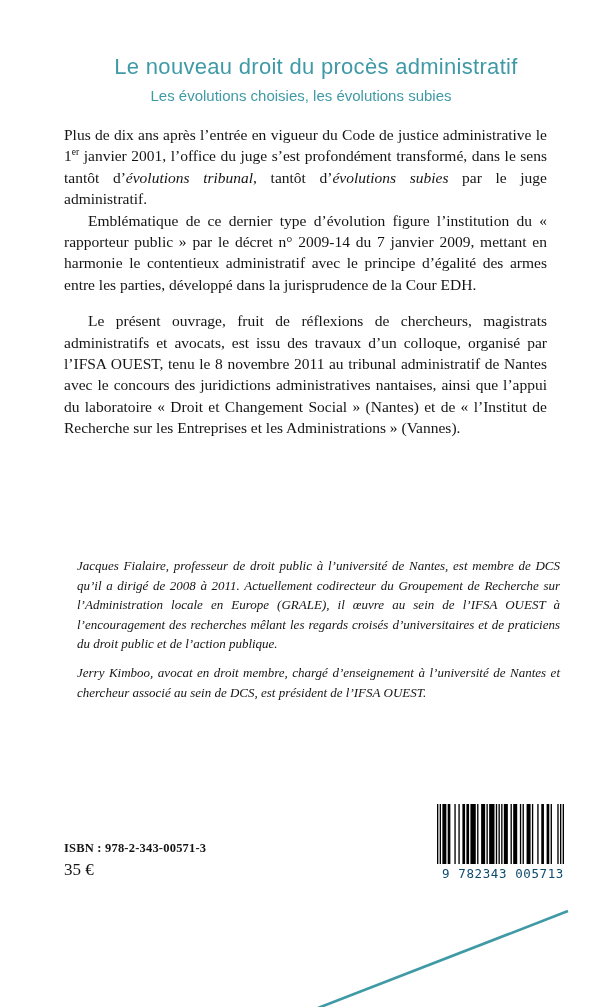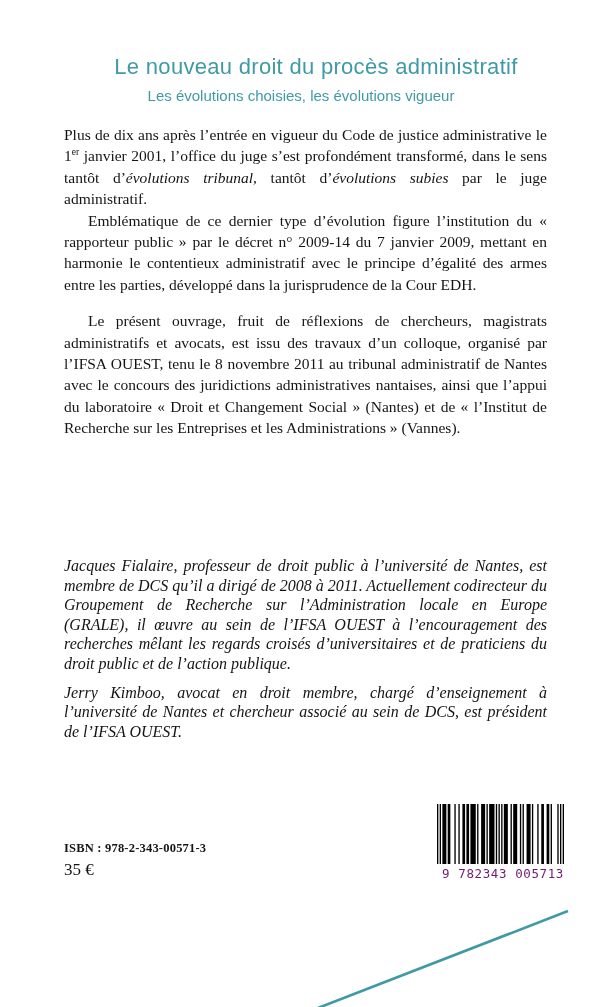--- a/index.html
+++ b/index.html
@@ -33,22 +33,22 @@
     position:absolute; left:64px; top:124px; width:483px;
     font-size:15.5px; line-height:21.4px;
     text-align:justify;
   }
   .body-text p{ margin:0; }
   .body-text p.indent{ text-indent:24px; }
   .body-text p.gap{ margin-top:15px; }
   .italic{ font-style:italic; }
   sup{ font-size:.62em; line-height:0; }
   .bio-text{
-    position:absolute; left:64px; top:556px; width:483px;
-    font-size:16px; line-height:19.6px;
+    position:absolute; left:77px; top:556px; width:483px;
+    font-size:13px; line-height:19.6px;
     font-style:italic; text-align:justify;
   }
   .bio-text p{ margin:0 0 9px; }
   .bio-text p:last-child{ margin-bottom:0; }
   .isbn{
     position:absolute; left:64px; top:841px;
     font-size:12.5px; letter-spacing:.2px; font-weight:bold;
   }
   .price{
     position:absolute; left:64px; top:860px;
@@ -56,35 +56,35 @@
   }
   .barcode{
     position:absolute; right:38px; top:804px; width:127px;
     text-align:right; background:#fff;
   }
   .bars{ height:60px; }
   .barcode-number{
     margin-top:2px;
     font-family:"DejaVu Sans Mono","Liberation Mono",monospace;
     font-size:12.5px; letter-spacing:.6px;
-    text-align:right; color:#701a75;
+    text-align:right; color:#0c4a6e;
   }
   .diagonal{
     position:absolute; left:0; bottom:0; width:602px; height:132px;
     pointer-events:none;
   }
   .diagonal line{ stroke:var(--accent); stroke-width:2.6; }
 </style>
 </head>
 <body>
 
 <div class="page">
 
   <h1 class="title">Le nouveau droit du procès administratif</h1>
-  <h2 class="subtitle">Les évolutions choisies, les évolutions vigueur</h2>
+  <h2 class="subtitle">Les évolutions choisies, les évolutions subies</h2>
 
   <div class="body-text">
       <p><span>Plus de dix ans après l’entrée en vigueur du Code de justice administrative le 1</span><sup>er</sup><span> janvier 2001, l’office du juge s’est profondément transformé, dans le sens tantôt d’</span><span class="italic">évolutions tribunal</span><span>, tantôt d’</span><span class="italic">évolutions subies</span><span> par le juge administratif.</span></p>
       <p class="indent"><span>Emblématique de ce dernier type d’évolution figure l’institution du « rapporteur public » par le décret n° 2009-14 du 7 janvier 2009, mettant en harmonie le contentieux administratif avec le principe d’égalité des armes entre les parties, développé dans la jurisprudence de la Cour EDH.</span></p>
       <p class="indent gap"><span>Le présent ouvrage, fruit de réflexions de chercheurs, magistrats administratifs et avocats, est issu des travaux d’un colloque, organisé par l’IFSA OUEST, tenu le 8 novembre 2011 au tribunal administratif de Nantes avec le concours des juridictions administratives nantaises, ainsi que l’appui du laboratoire « Droit et Changement Social » (Nantes) et de « l’Institut de Recherche sur les Entreprises et les Administrations » (Vannes).</span></p>
     </div>
 
   <div class="bio-text">
       <p><span>Jacques Fialaire, professeur de droit public à l’université de Nantes, est membre de DCS qu’il a dirigé de 2008 à 2011. Actuellement codirecteur du Groupement de Recherche sur l’Administration locale en Europe (GRALE), il œuvre au sein de l’IFSA OUEST à l’encouragement des recherches mêlant les regards croisés d’universitaires et de praticiens du droit public et de l’action publique.</span></p>
       <p><span>Jerry Kimboo, avocat en droit membre, chargé d’enseignement à l’université de Nantes et chercheur associé au sein de DCS, est président de l’IFSA OUEST.</span></p>

